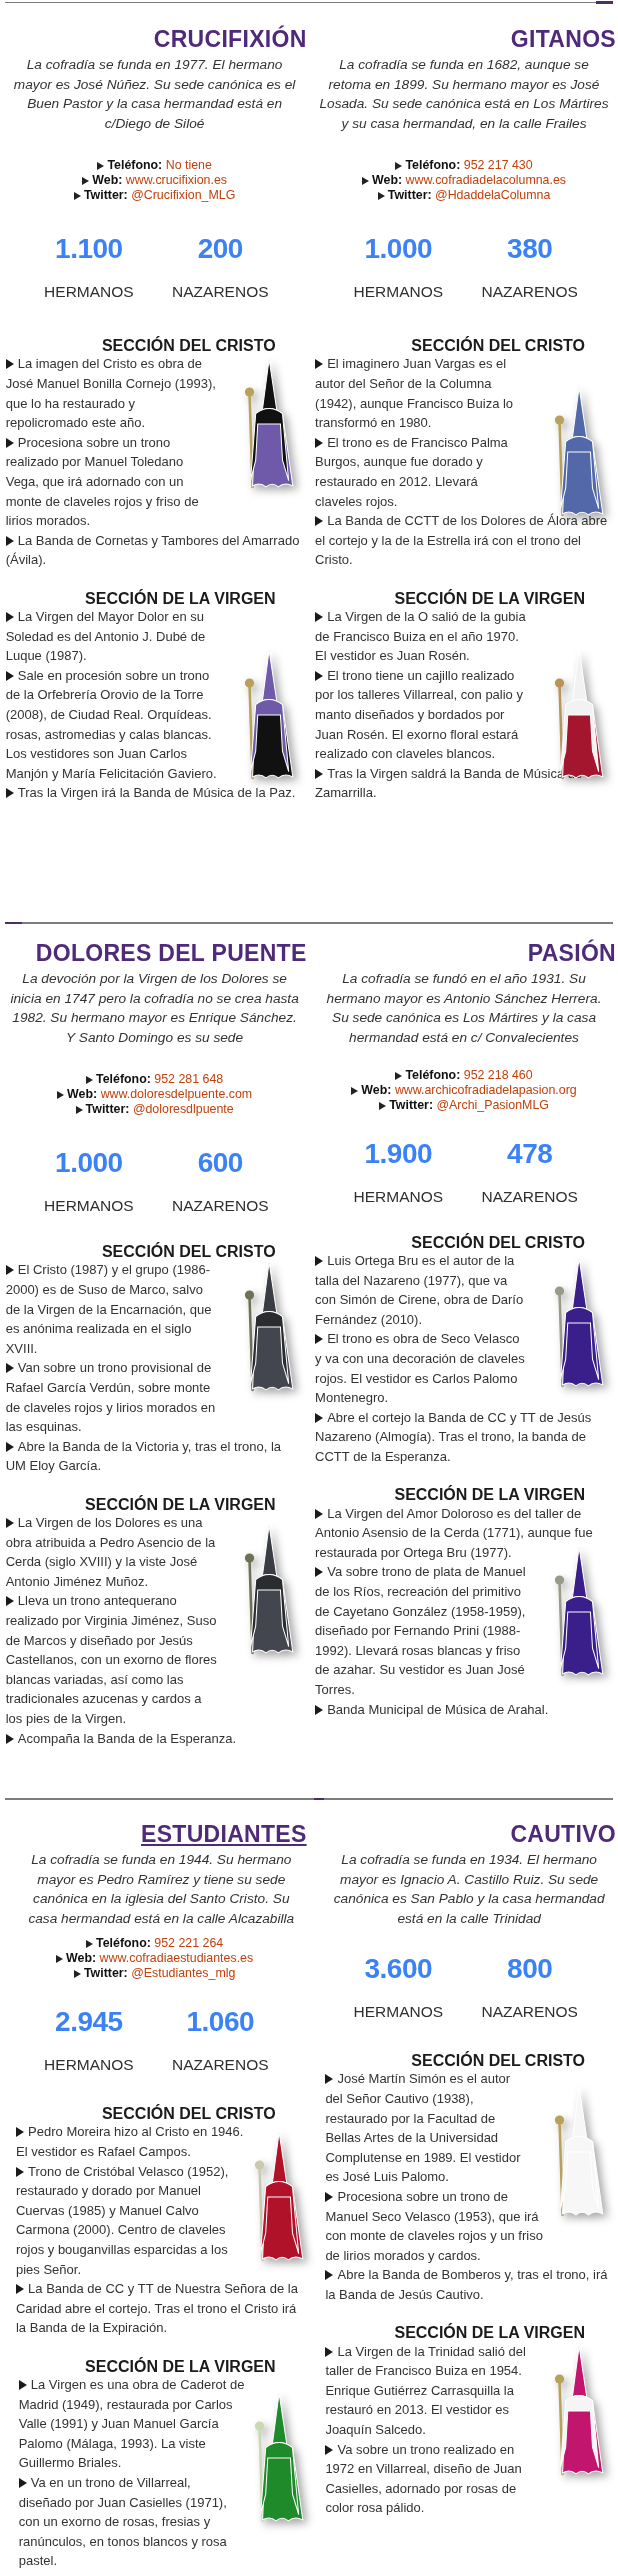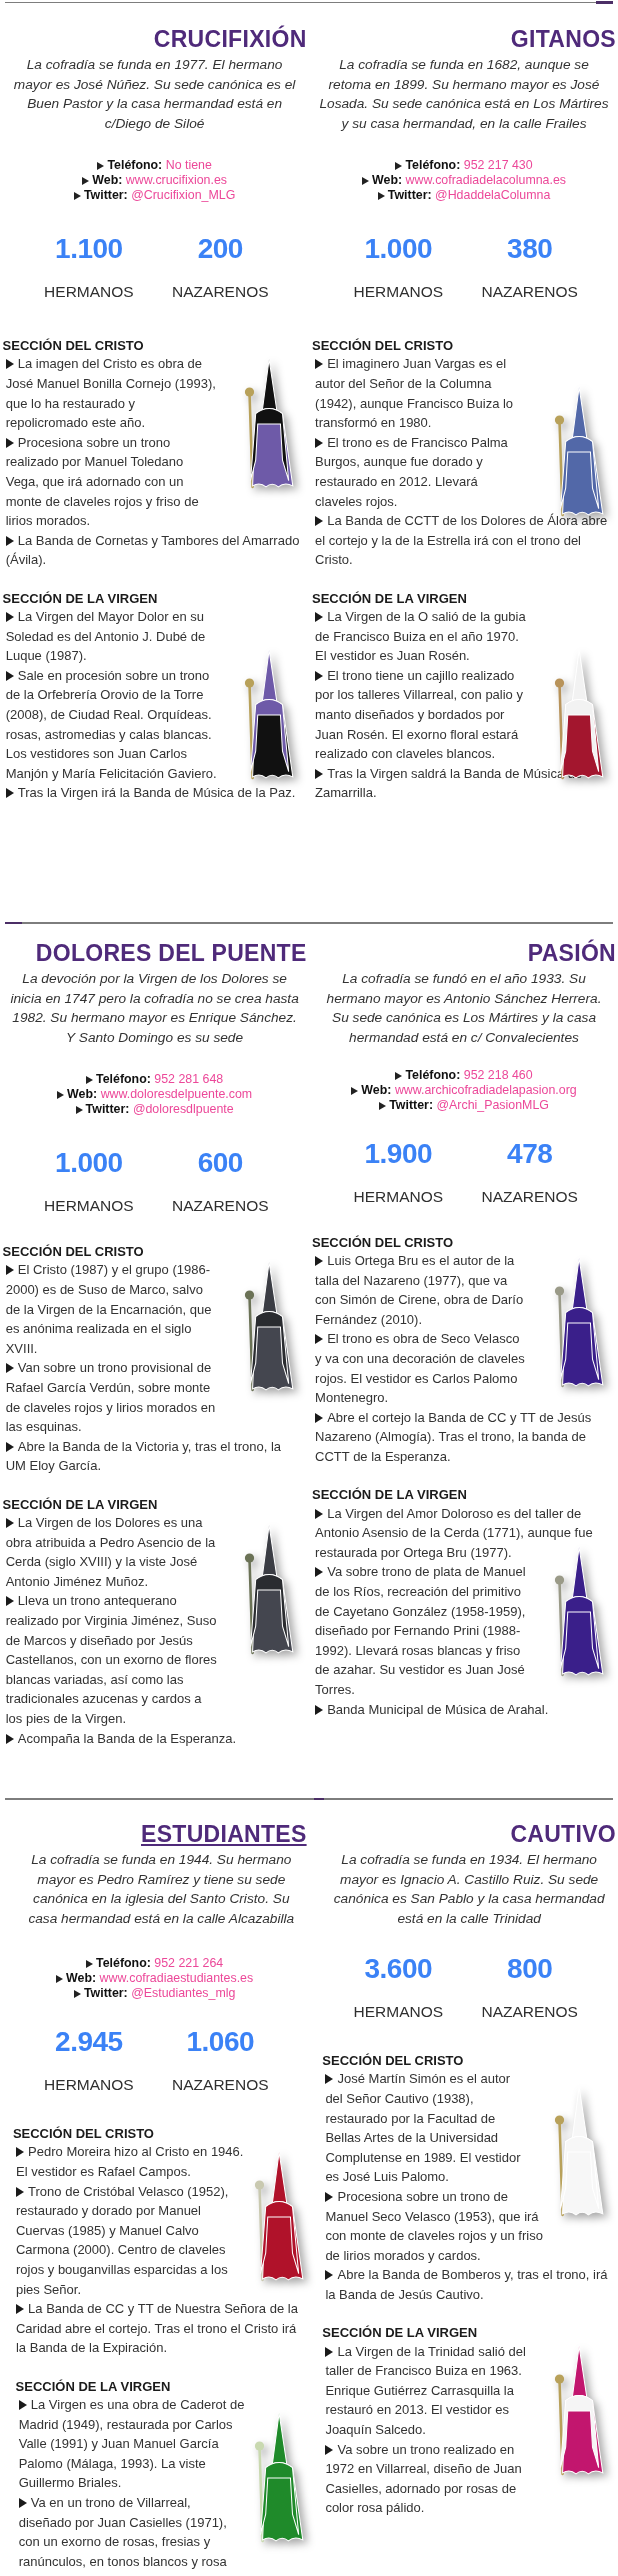--- a/index.html
+++ b/index.html
@@ -66,21 +66,21 @@
   .contact-row .arrow {
     display: inline-block;
     width: 0; height: 0;
     border-top: 4.6px solid transparent;
     border-bottom: 4.6px solid transparent;
     border-left: 7.7px solid #222;
     margin-right: 3.1px;
     vertical-align: -1px;
   }
   .contact-row .lbl { font-weight: bold; color: #111; }
-  .contact-row .val { color: #ec4899; }
+  .contact-row .val { color: #c2410c; }
 
   .stats {
     display: flex;
     justify-content: space-around;
     margin-top: 31px;
     padding: 0 20.6px;
   }
   .stat { text-align: center; width: 113px; }
   .stat-num {
     font-weight: bold;
@@ -92,23 +92,23 @@
   .stat-lbl {
     font-size: 15.5px;
     line-height: 18.5px;
     color: #2f2f2f;
     margin-top: 19px;
   }
 
   .section { position: relative; margin-top: 36px; }
   .section.second { margin-top: 20.6px; }
   .section-head {
-    text-align: left;
+    text-align: right;
     font-weight: bold;
-    font-size: 13px;
+    font-size: 16px;
     line-height: 16.5px;
     color: #1b1b1b;
     padding-right: 31px;
   }
   .section-body {
     position: relative;
     min-height: 103px;
   }
   .bullet {
     font-size: 13px;
@@ -294,21 +294,21 @@
             <path d="M66 4 L52 110 L82 110 Z" fill="#3b3d44" stroke="#fff" stroke-width="2"></path>
             <path d="M40 110 Q66 90 92 110 L112 250 Q96 242 84 252 Q72 242 60 252 Q48 242 34 250 Z" fill="#44464f" stroke="#fff" stroke-width="2"></path>
             <path d="M40 110 Q66 90 92 110 L104 240 L92 200 L88 130 L44 130 L40 200 L30 240 Z" fill="#2a2c30" stroke="#fff" stroke-width="2"></path>
           </svg>
       </div>
     </div>
   </div>
 
   <div class="col right">
     <h2 class="title" style="margin-top:18px;">PASIÓN</h2>
-    <p class="intro">La cofradía se fundó en el año 1933. Su hermano mayor es Antonio Sánchez Herrera. Su sede canónica es Los Mártires y la casa hermandad está en c/ Convalecientes</p>
+    <p class="intro">La cofradía se fundó en el año 1931. Su hermano mayor es Antonio Sánchez Herrera. Su sede canónica es Los Mártires y la casa hermandad está en c/ Convalecientes</p>
     <div class="contact" style="margin-top:20.6px;">
       <div class="contact-row"><span class="arrow"></span><span class="lbl">Teléfono:</span> <span class="val">952 218 460</span></div>
       <div class="contact-row"><span class="arrow"></span><span class="lbl">Web:</span> <span class="val">www.archicofradiadelapasion.org</span></div>
       <div class="contact-row"><span class="arrow"></span><span class="lbl">Twitter:</span> <span class="val">@Archi_PasionMLG</span></div>
     </div>
     <div class="stats" style="margin-top:26px;">
       <div class="stat">
           <div class="stat-num">1.900</div>
           <div class="stat-lbl">HERMANOS</div>
         </div>
@@ -351,21 +351,21 @@
 </div>
 
 <div class="band" style="top:1798px;height:902px;">
   <div class="band-rule" style="top:0px;">
       <span class="tick" style="left:309px;width:10.3px;"></span>
     </div>
 
   <div class="col left">
     <h2 class="title" style="margin-top:23px;text-decoration:underline;">ESTUDIANTES</h2>
     <p class="intro" style="padding:2.1px 2.1px 0 15.5px;">La cofradía se funda en 1944. Su hermano mayor es Pedro Ramírez y tiene su sede canónica en la iglesia del Santo Cristo. Su casa hermandad está en la calle Alcazabilla</p>
-    <div class="contact" style="margin-top:28px;">
+    <div class="contact" style="margin-top:8px;">
       <div class="contact-row"><span class="arrow"></span><span class="lbl">Teléfono:</span> <span class="val">952 221 264</span></div>
       <div class="contact-row"><span class="arrow"></span><span class="lbl">Web:</span> <span class="val">www.cofradiaestudiantes.es</span></div>
       <div class="contact-row"><span class="arrow"></span><span class="lbl">Twitter:</span> <span class="val">@Estudiantes_mlg</span></div>
     </div>
     <div class="stats" style="margin-top:26px;">
       <div class="stat">
           <div class="stat-num">2.945</div>
           <div class="stat-lbl">HERMANOS</div>
         </div>
       <div class="stat">
@@ -429,21 +429,21 @@
             <circle cx="28" cy="68" r="9" fill="#b8a15a"></circle>
             <path d="M66 4 L52 110 L82 110 Z" fill="#f7f7f7" stroke="#fff" stroke-width="2"></path>
             <path d="M40 110 Q66 90 92 110 L112 250 Q96 242 84 252 Q72 242 60 252 Q48 242 34 250 Z" fill="#f7f7f7" stroke="#fff" stroke-width="2"></path>
             <path d="M40 110 Q66 90 92 110 L104 240 L92 200 L88 130 L44 130 L40 200 L30 240 Z" fill="#f7f7f7" stroke="#fff" stroke-width="2"></path>
           </svg>
       </div>
     </div>
     <div class="section second" style="padding-left:10.3px;">
       <h3 class="section-head">SECCIÓN DE LA VIRGEN</h3>
       <div class="section-body">
-        <p class="bullet wrap-short"><span class="arrow"></span><span>La Virgen de la Trinidad salió del taller de Francisco Buiza en 1963. Enrique Gutiérrez Carrasquilla la restauró en 2013. El vestidor es Joaquín Salcedo.</span></p>
+        <p class="bullet wrap-short"><span class="arrow"></span><span>La Virgen de la Trinidad salió del taller de Francisco Buiza en 1954. Enrique Gutiérrez Carrasquilla la restauró en 2013. El vestidor es Joaquín Salcedo.</span></p>
         <p class="bullet wrap-short"><span class="arrow"></span><span>Va sobre un trono realizado en 1972 en Villarreal, diseño de Juan Casielles, adornado por rosas de color rosa pálido.</span></p>
         <p class="bullet"></p>
         <svg class="figure fig-5-v" style="top:2.6px;" viewBox="0 0 120 260">
             <line x1="28" y1="70" x2="34" y2="252" stroke="#b8a15a" stroke-width="5" stroke-linecap="round"></line>
             <circle cx="28" cy="68" r="9" fill="#b8a15a"></circle>
             <path d="M66 4 L52 110 L82 110 Z" fill="#c2166e" stroke="#fff" stroke-width="2"></path>
             <path d="M40 110 Q66 90 92 110 L112 250 Q96 242 84 252 Q72 242 60 252 Q48 242 34 250 Z" fill="#c2166e" stroke="#fff" stroke-width="2"></path>
             <path d="M40 110 Q66 90 92 110 L104 240 L92 200 L88 130 L44 130 L40 200 L30 240 Z" fill="#f5f5f5" stroke="#fff" stroke-width="2"></path>
           </svg>
       </div>

